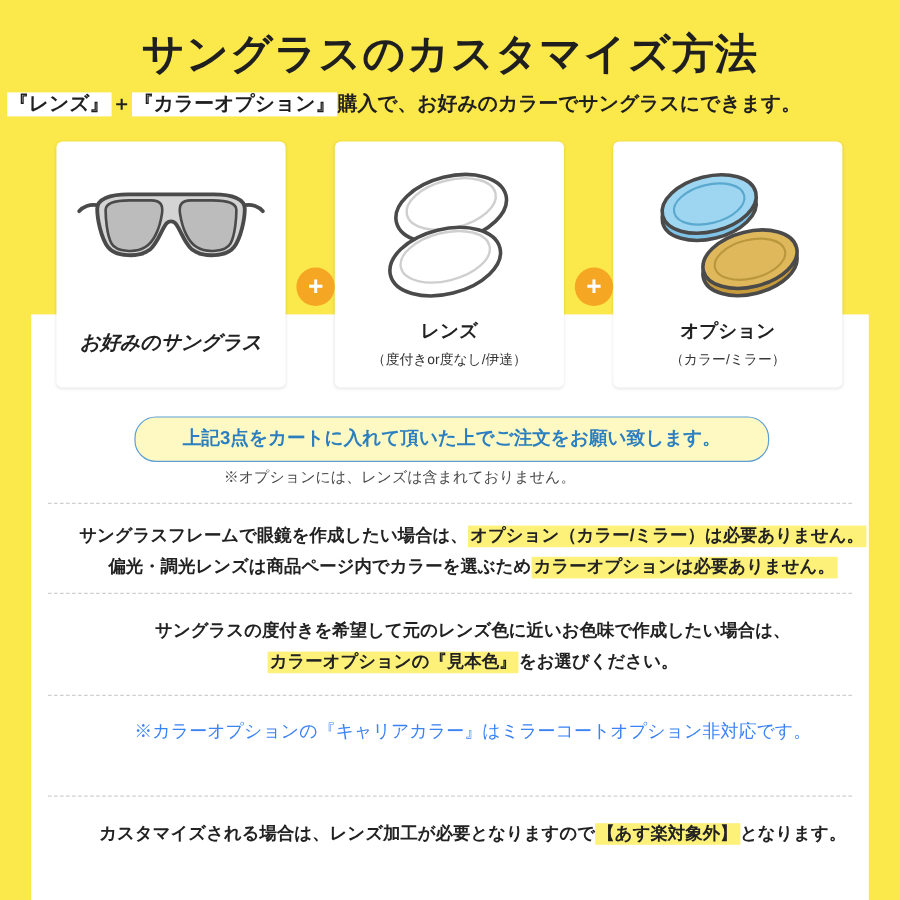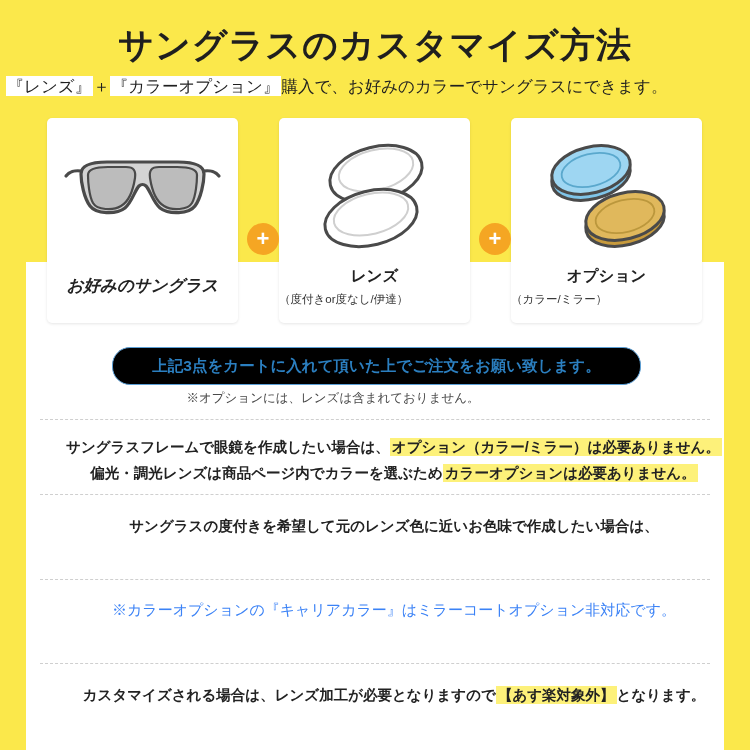--- a/index.html
+++ b/index.html
@@ -61,21 +61,21 @@
     letter-spacing: 1px;
     color: #1f1f1f;
   }
   .subtitle {
     position: absolute;
     left: 0;
     top: 76px;
     width: 673px;
     text-align: center;
     font-size: 16.5px;
-    font-weight: normal;
+    font-weight: bold;
     color: #1f1f1f;
   }
   .hl-white {
     background: #ffffff;
     padding: 1px 2px;
   }
   
   .cards {
     position: absolute;
     left: 47px;
@@ -108,20 +108,21 @@
     text-align: center;
     font-size: 15.5px;
     font-weight: bold;
     color: #222;
   }
   .card-sublabel {
     position: absolute;
     left: 0;
     bottom: 16px;
     width: 191px;
+    text-align: center;
     font-size: 11.5px;
     color: #333;
   }
   .card-1 .card-label { bottom: 26px; font-size: 16.5px; }
   .plus {
     position: absolute;
     top: 105px;
     width: 32px;
     height: 32px;
     border-radius: 50%;
@@ -137,21 +138,21 @@
 
   
   .pill {
     position: absolute;
     left: 112px;
     top: 347px;
     width: 527px;
     height: 36px;
     border: 1.6px solid #5b9fd6;
     border-radius: 18px;
-    background: #000000;
+    background: #fef9c3;
     color: #2b7fc0;
     font-size: 15.5px;
     font-weight: bold;
     text-align: center;
     line-height: 36px;
   }
   .note-small {
     position: absolute;
     left: 0;
     top: 390px;
@@ -287,20 +288,23 @@
       </div>
       <div class="line">
         <span>偏光・調光レンズは商品ページ内でカラーを選ぶため</span><span class="hl-yellow">カラーオプションは必要ありません。</span>
       </div>
     </div>
 
     <div class="block b2">
       <div class="line">
         <span>サングラスの度付きを希望して元のレンズ色に近いお色味で作成したい場合は、</span>
       </div>
+      <div class="line">
+        <span class="hl-yellow">カラーオプションの『見本色』</span><span>をお選びください。</span>
+      </div>
     </div>
 
     <div class="block b3">
       <div class="line sm">※カラーオプションの『キャリアカラー』はミラーコートオプション非対応です。</div>
     </div>
 
     <div class="block b4">
       <div class="line">
         <span>カスタマイズされる場合は、レンズ加工が必要となりますので</span><span class="hl-yellow">【あす楽対象外】</span><span>となります。</span>
       </div>

